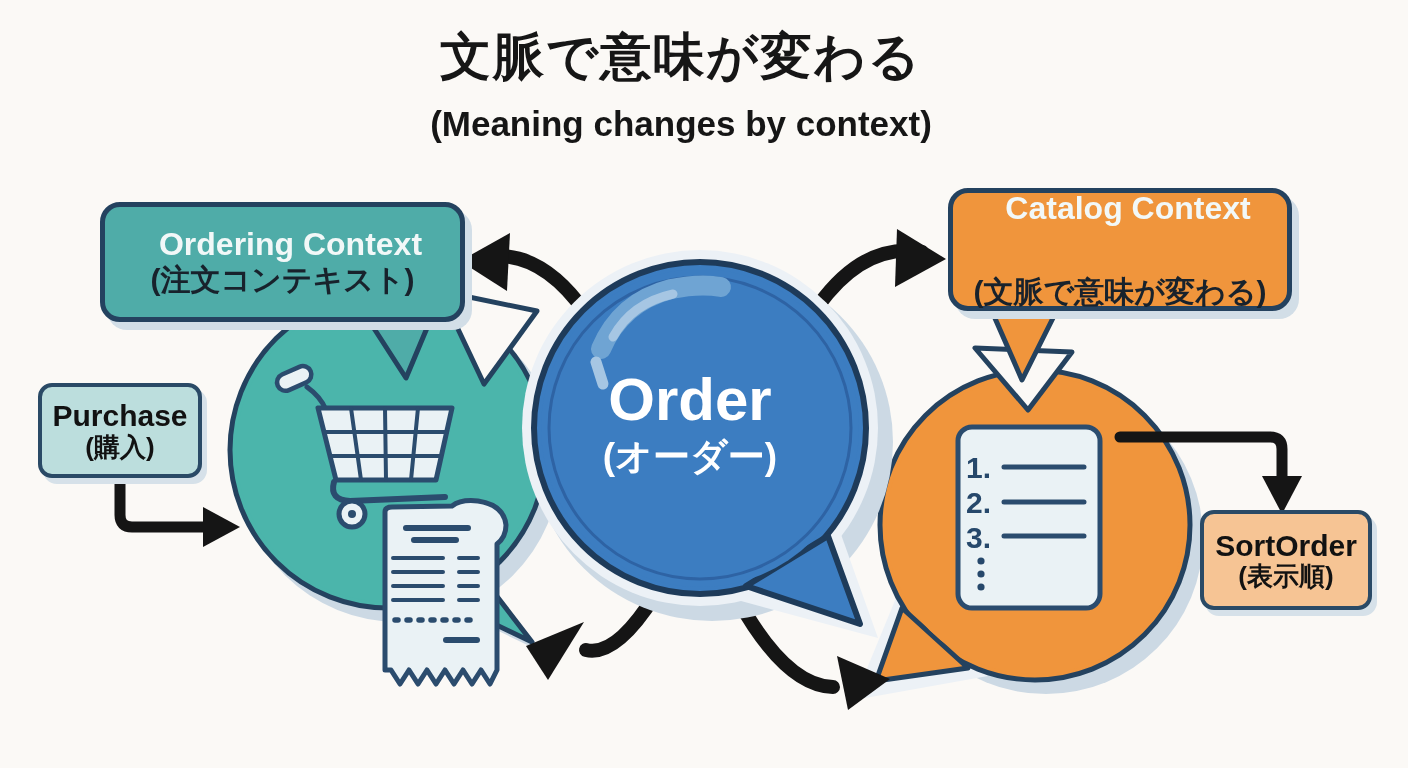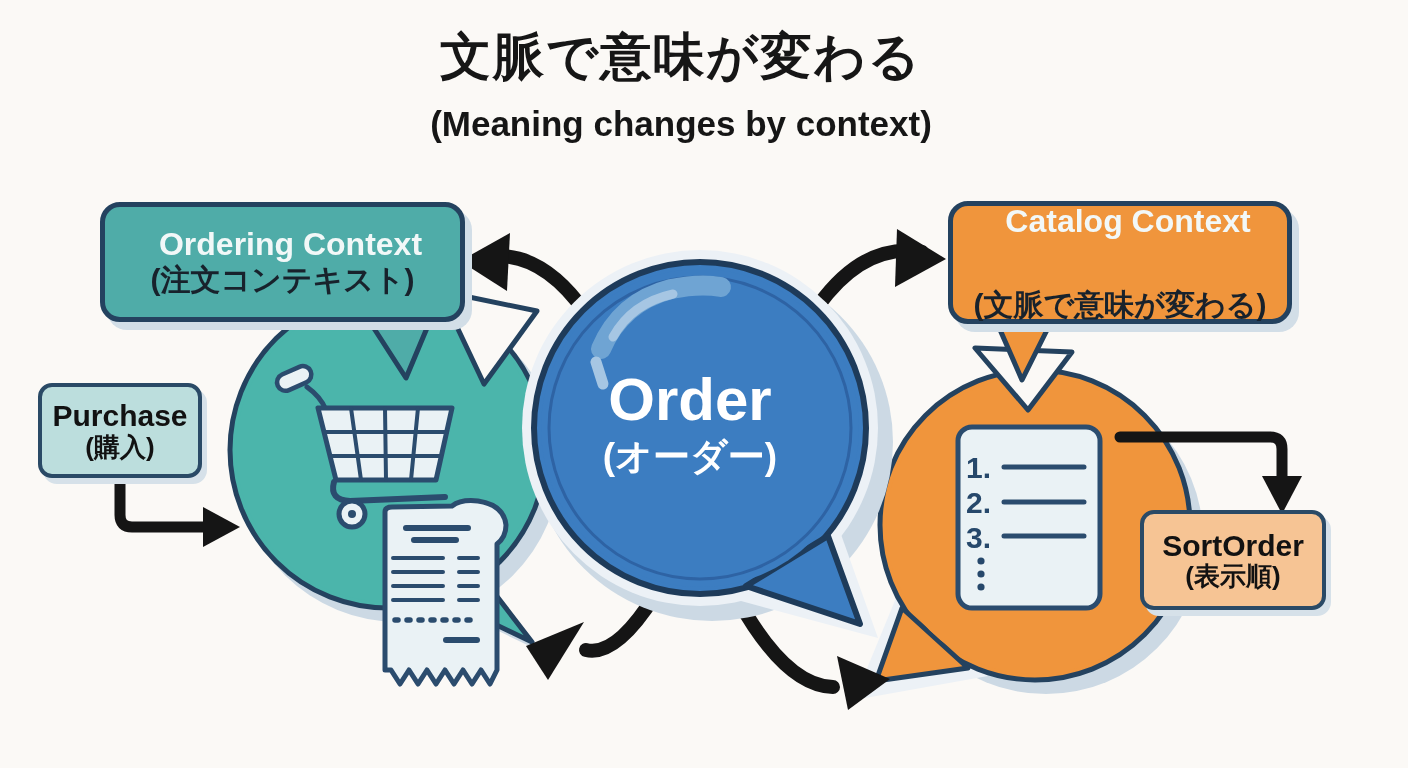--- a/index.html
+++ b/index.html
@@ -12,28 +12,28 @@
   .title .jp{font-size:51px;font-weight:bold;letter-spacing:2px;line-height:1.15;}
   .title .en{font-size:35px;font-weight:bold;margin-top:18px;line-height:1.1;}
   .ctx-box{
     position:absolute;box-sizing:border-box;border:5px solid #24425F;border-radius:20px;
     box-shadow:7px 8px 0 #D2DEE7;display:flex;flex-direction:column;align-items:center;
     justify-content:center;text-align:center;z-index:2;line-height:1.12;
   }
   .ctx-box .en{color:#F2F8F8;font-size:32px;font-weight:bold;margin-left:16px;}
   .ctx-box .jp{color:#18222C;font-size:30px;font-weight:bold;}
   .box-ordering{left:100px;top:202px;width:365px;height:120px;background:#4FACA8;}
-  .box-catalog{left:948px;top:201px;width:344px;height:123px;background:#F0953C;gap:48px;}
+  .box-catalog{left:948px;top:188px;width:344px;height:123px;background:#F0953C;gap:48px;}
   .term-box{
     position:absolute;box-sizing:border-box;border:4px solid #2A4A66;border-radius:14px;
     box-shadow:5px 6px 0 #D6E1E9;display:flex;flex-direction:column;align-items:center;
     justify-content:center;text-align:center;z-index:2;color:#121212;line-height:1.12;
   }
   .box-purchase{left:38px;top:383px;width:164px;height:95px;background:#BCDEDD;}
-  .box-sortorder{left:1140px;top:510px;width:186px;height:100px;background:#F6C494;}
+  .box-sortorder{left:1200px;top:510px;width:172px;height:100px;background:#F6C494;}
   .term-box .en{font-size:30px;font-weight:bold;}
   .term-box .jp{font-size:26px;font-weight:bold;}
   .order-text{
     position:absolute;left:552px;top:370px;width:276px;text-align:center;color:#FFFFFF;
     z-index:3;line-height:1.0;
   }
   .order-text .en{font-size:60px;font-weight:bold;}
   .order-text .jp{font-size:37px;font-weight:bold;margin-top:8px;}
 </style>
 </head>

